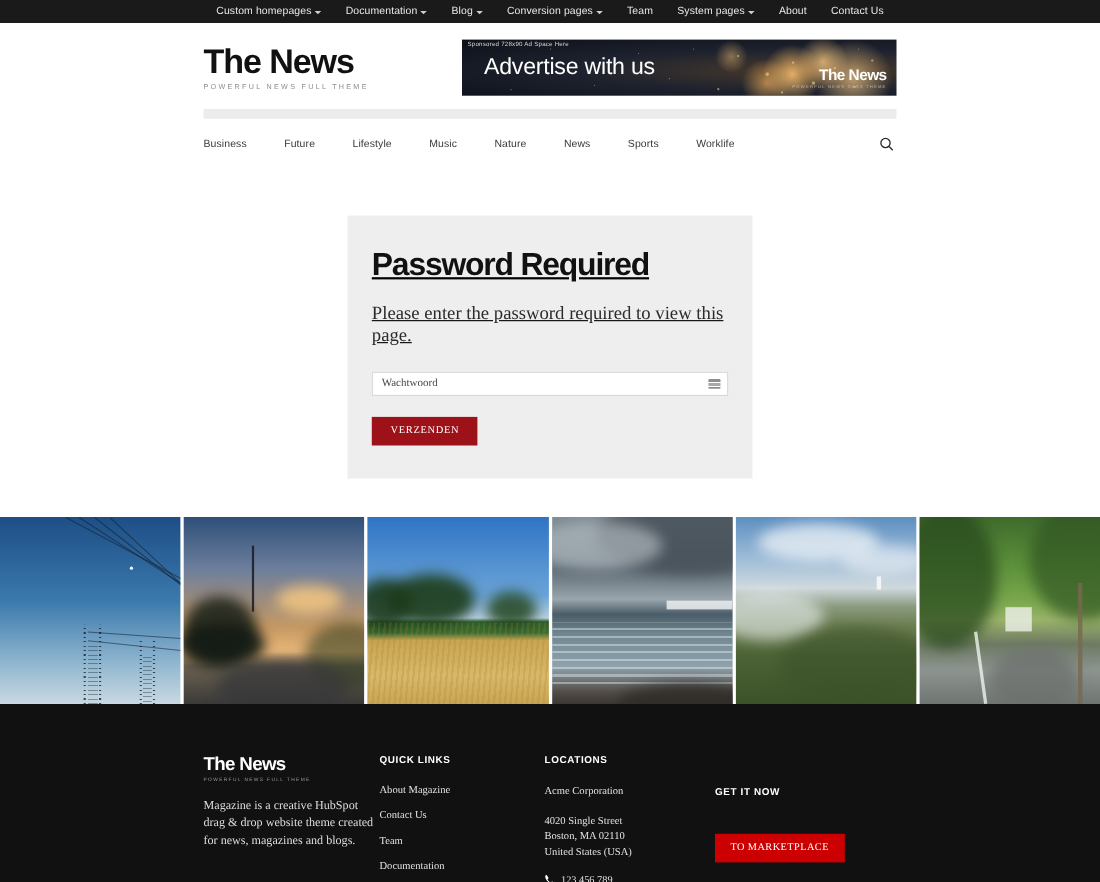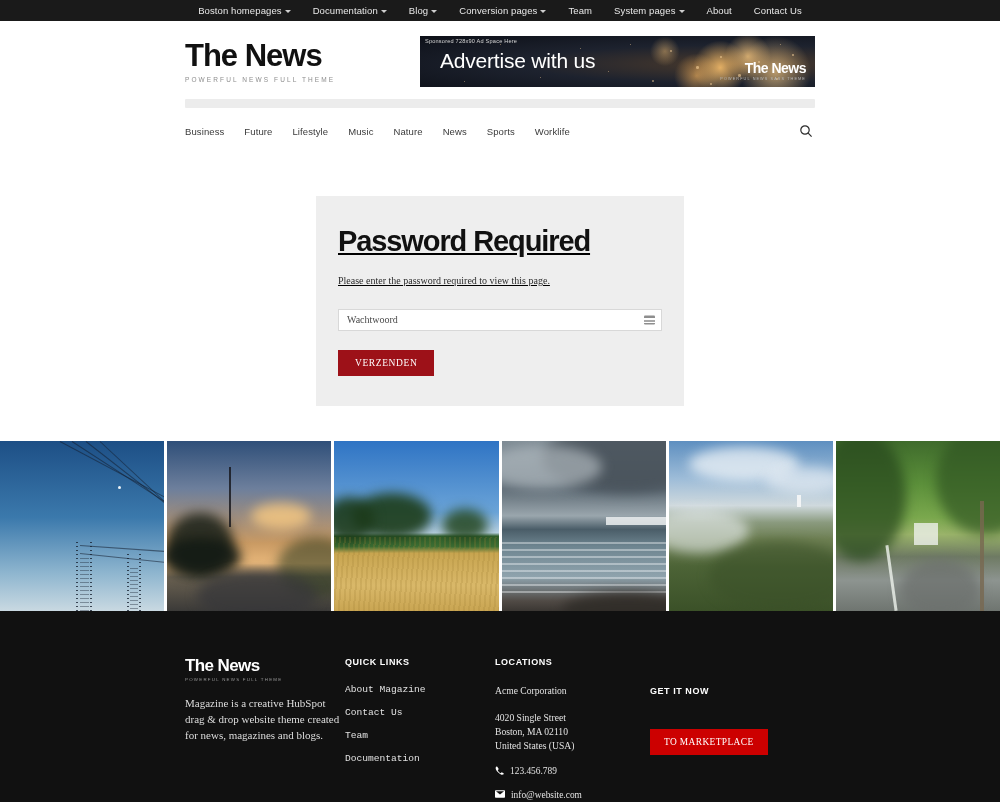--- a/index.html
+++ b/index.html
@@ -98,21 +98,21 @@
   .gray-strip {
     width: 630px; height: 9px;
     background: #ececec;
     margin: 12px auto 0;
     border-radius: 1px;
   }
   .catnav {
     display: flex; align-items: center; justify-content: space-between;
     padding: 14px 0 0;
   }
-  .catnav-items { display: flex; align-items: center; gap: 20px; }
+  .catnav-items { display: flex; align-items: center; gap: 34px; }
   .catnav-item {
     font-size: 9.5px; color: #3a3a3a; letter-spacing: .1px; cursor: pointer;
   }
   .search-btn {
     width: 18px; height: 18px; display: flex;
     align-items: center; justify-content: center; cursor: pointer;
   }
 
   
   .card-area { padding-top: 56px; text-decoration: underline; }
@@ -120,21 +120,21 @@
     width: 368px; margin: 0 auto;
     background: #eeeeee;
     padding: 30px 22px 30px;
   }
   .pw-title {
     font-size: 29px; font-weight: 700; color: #111;
     letter-spacing: -1.1px; line-height: 1.1;
   }
   .pw-desc {
     font-family: "Liberation Serif", serif;
-    font-size: 10px; color: #2b2b2b;
+    font-size: 17px; color: #2b2b2b;
     margin-top: 17px;
   }
   .pw-input-wrap { position: relative; margin-top: 23px; }
   .pw-input {
     width: 100%; height: 22px;
     background: #fff; border: 1px solid #d8d8d8;
     font-family: "Liberation Serif", serif;
     font-size: 10px; color: #333;
     padding: 0 26px 0 8px;
     outline: none;
@@ -227,21 +227,21 @@
   }
   .f-brand-text {
     font-family: "Liberation Serif", serif;
     color: #ddd; font-size: 11px; line-height: 1.45; margin-top: 14px;
   }
   .f-heading {
     color: #fff; font-size: 9px; font-weight: 700; letter-spacing: .55px;
     margin-bottom: 17px;
   }
   .f-link {
-    font-family: Liberation Mono, monospace;
+    font-family: Liberation Serif, serif;
     display: block; color: #e2e2e2; font-size: 9.6px;
     margin-bottom: 12px; cursor: pointer;
   }
   .f-text {
     font-family: "Liberation Serif", serif;
     color: #e2e2e2; font-size: 9.6px; line-height: 1.45;
   }
   .f-text.addr { margin-top: 13px; }
   .f-contact {
     display: flex; align-items: center; gap: 6px;
@@ -263,21 +263,21 @@
     margin-top: 16px;
     border: none; cursor: pointer;
   }
 </style>
 </head>
 <body>
 
 <div class="topbar">
   <div class="topbar-inner">
     <div class="topnav-item">
-      <span>Boston homepages</span>
+      <span>Custom homepages</span>
       <span class="caret"></span>
     </div>
     <div class="topnav-item">
       <span>Documentation</span>
       <span class="caret"></span>
     </div>
     <div class="topnav-item">
       <span>Blog</span>
       <span class="caret"></span>
     </div>

